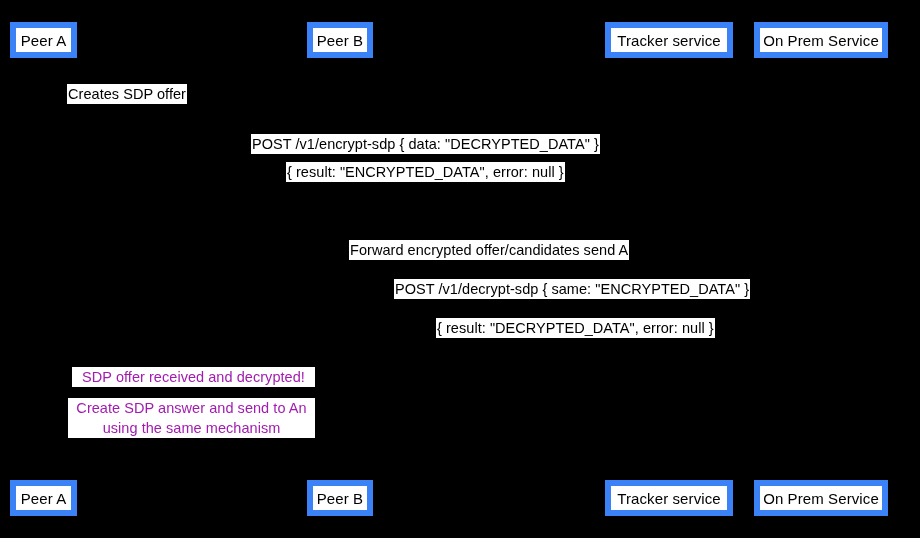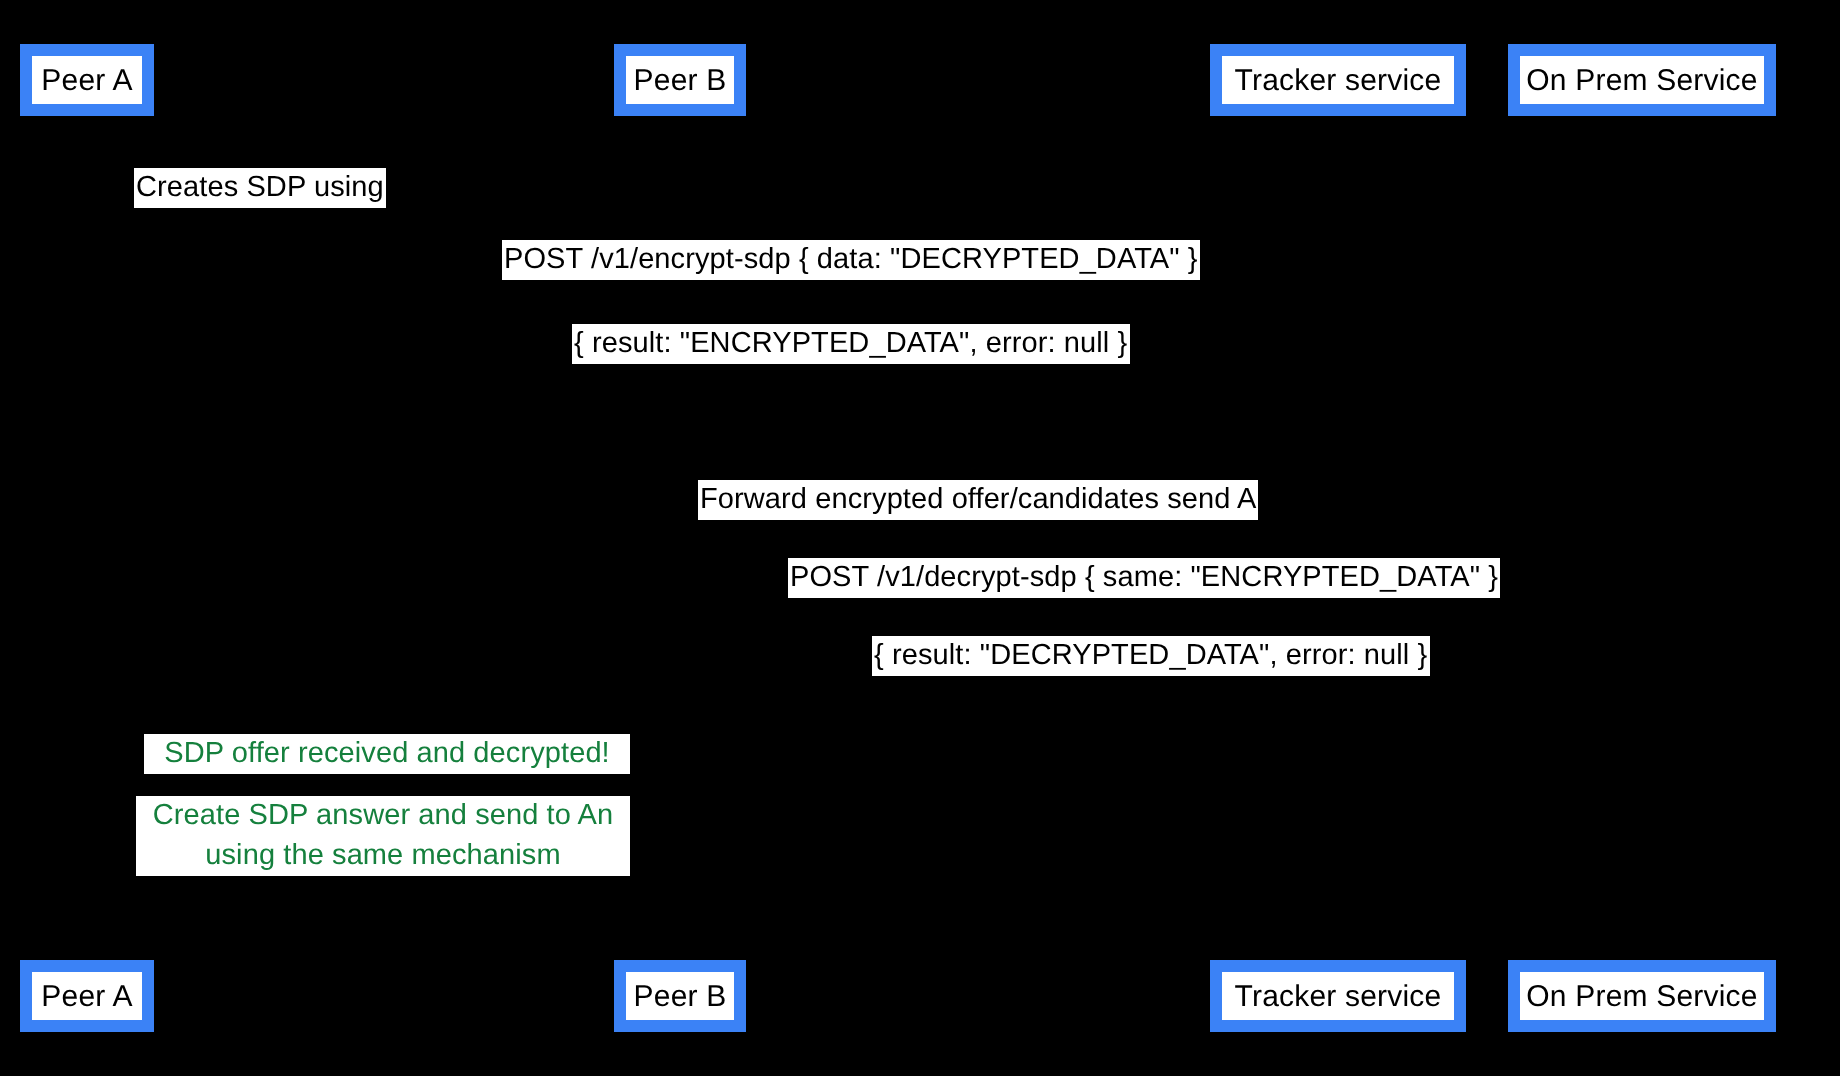--- a/index.html
+++ b/index.html
@@ -81,21 +81,21 @@
     line-height: 20px;
     white-space: nowrap;
     padding: 0 1px;
     letter-spacing: 0.05px;
   }
 
   
   .note-label {
     position: absolute;
     background: #ffffff;
-    color: #15803d;
+    color: #a21caf;
     font-size: 14.5px;
     line-height: 20px;
     text-align: center;
     padding: 0 1px;
     letter-spacing: 0.05px;
     box-sizing: border-box;
   }
 </style>
 </head>
 <body>
@@ -127,24 +127,24 @@
   <div class="arrow to-right" style="left:43px;  top:143px; width:778px;"></div>
   <div class="arrow to-left" style="left:43px;  top:182px; width:778px;"></div>
   <div class="arrow to-right" style="left:43px;  top:221px; width:626px;"></div>
   <div class="arrow to-left" style="left:340px; top:260px; width:329px;"></div>
   <div class="arrow to-right" style="left:340px; top:299px; width:481px;"></div>
   <div class="arrow to-left" style="left:340px; top:338px; width:481px;"></div>
   <div class="arrow to-right" style="left:43px;  top:387px; width:60px;"></div>
   <div class="arrow to-right" style="left:43px;  top:455px; width:60px;"></div>
 
   <div class="msg-label" style="left:67px; top:84px;">
-    <span>Creates SDP using</span>
+    <span>Creates SDP offer</span>
   </div>
 
-  <div class="msg-label" style="left:251px; top:120px;">
+  <div class="msg-label" style="left:251px; top:134px;">
     <span>POST /v1/encrypt-sdp { data: "DECRYPTED_DATA" }</span>
   </div>
 
   <div class="msg-label" style="left:286px; top:162px;">
     <span>{ result: "ENCRYPTED_DATA", error: null }</span>
   </div>
 
 
   <div class="msg-label" style="left:349px; top:240px;">
     <span>Forward encrypted offer/candidates send A</span>

